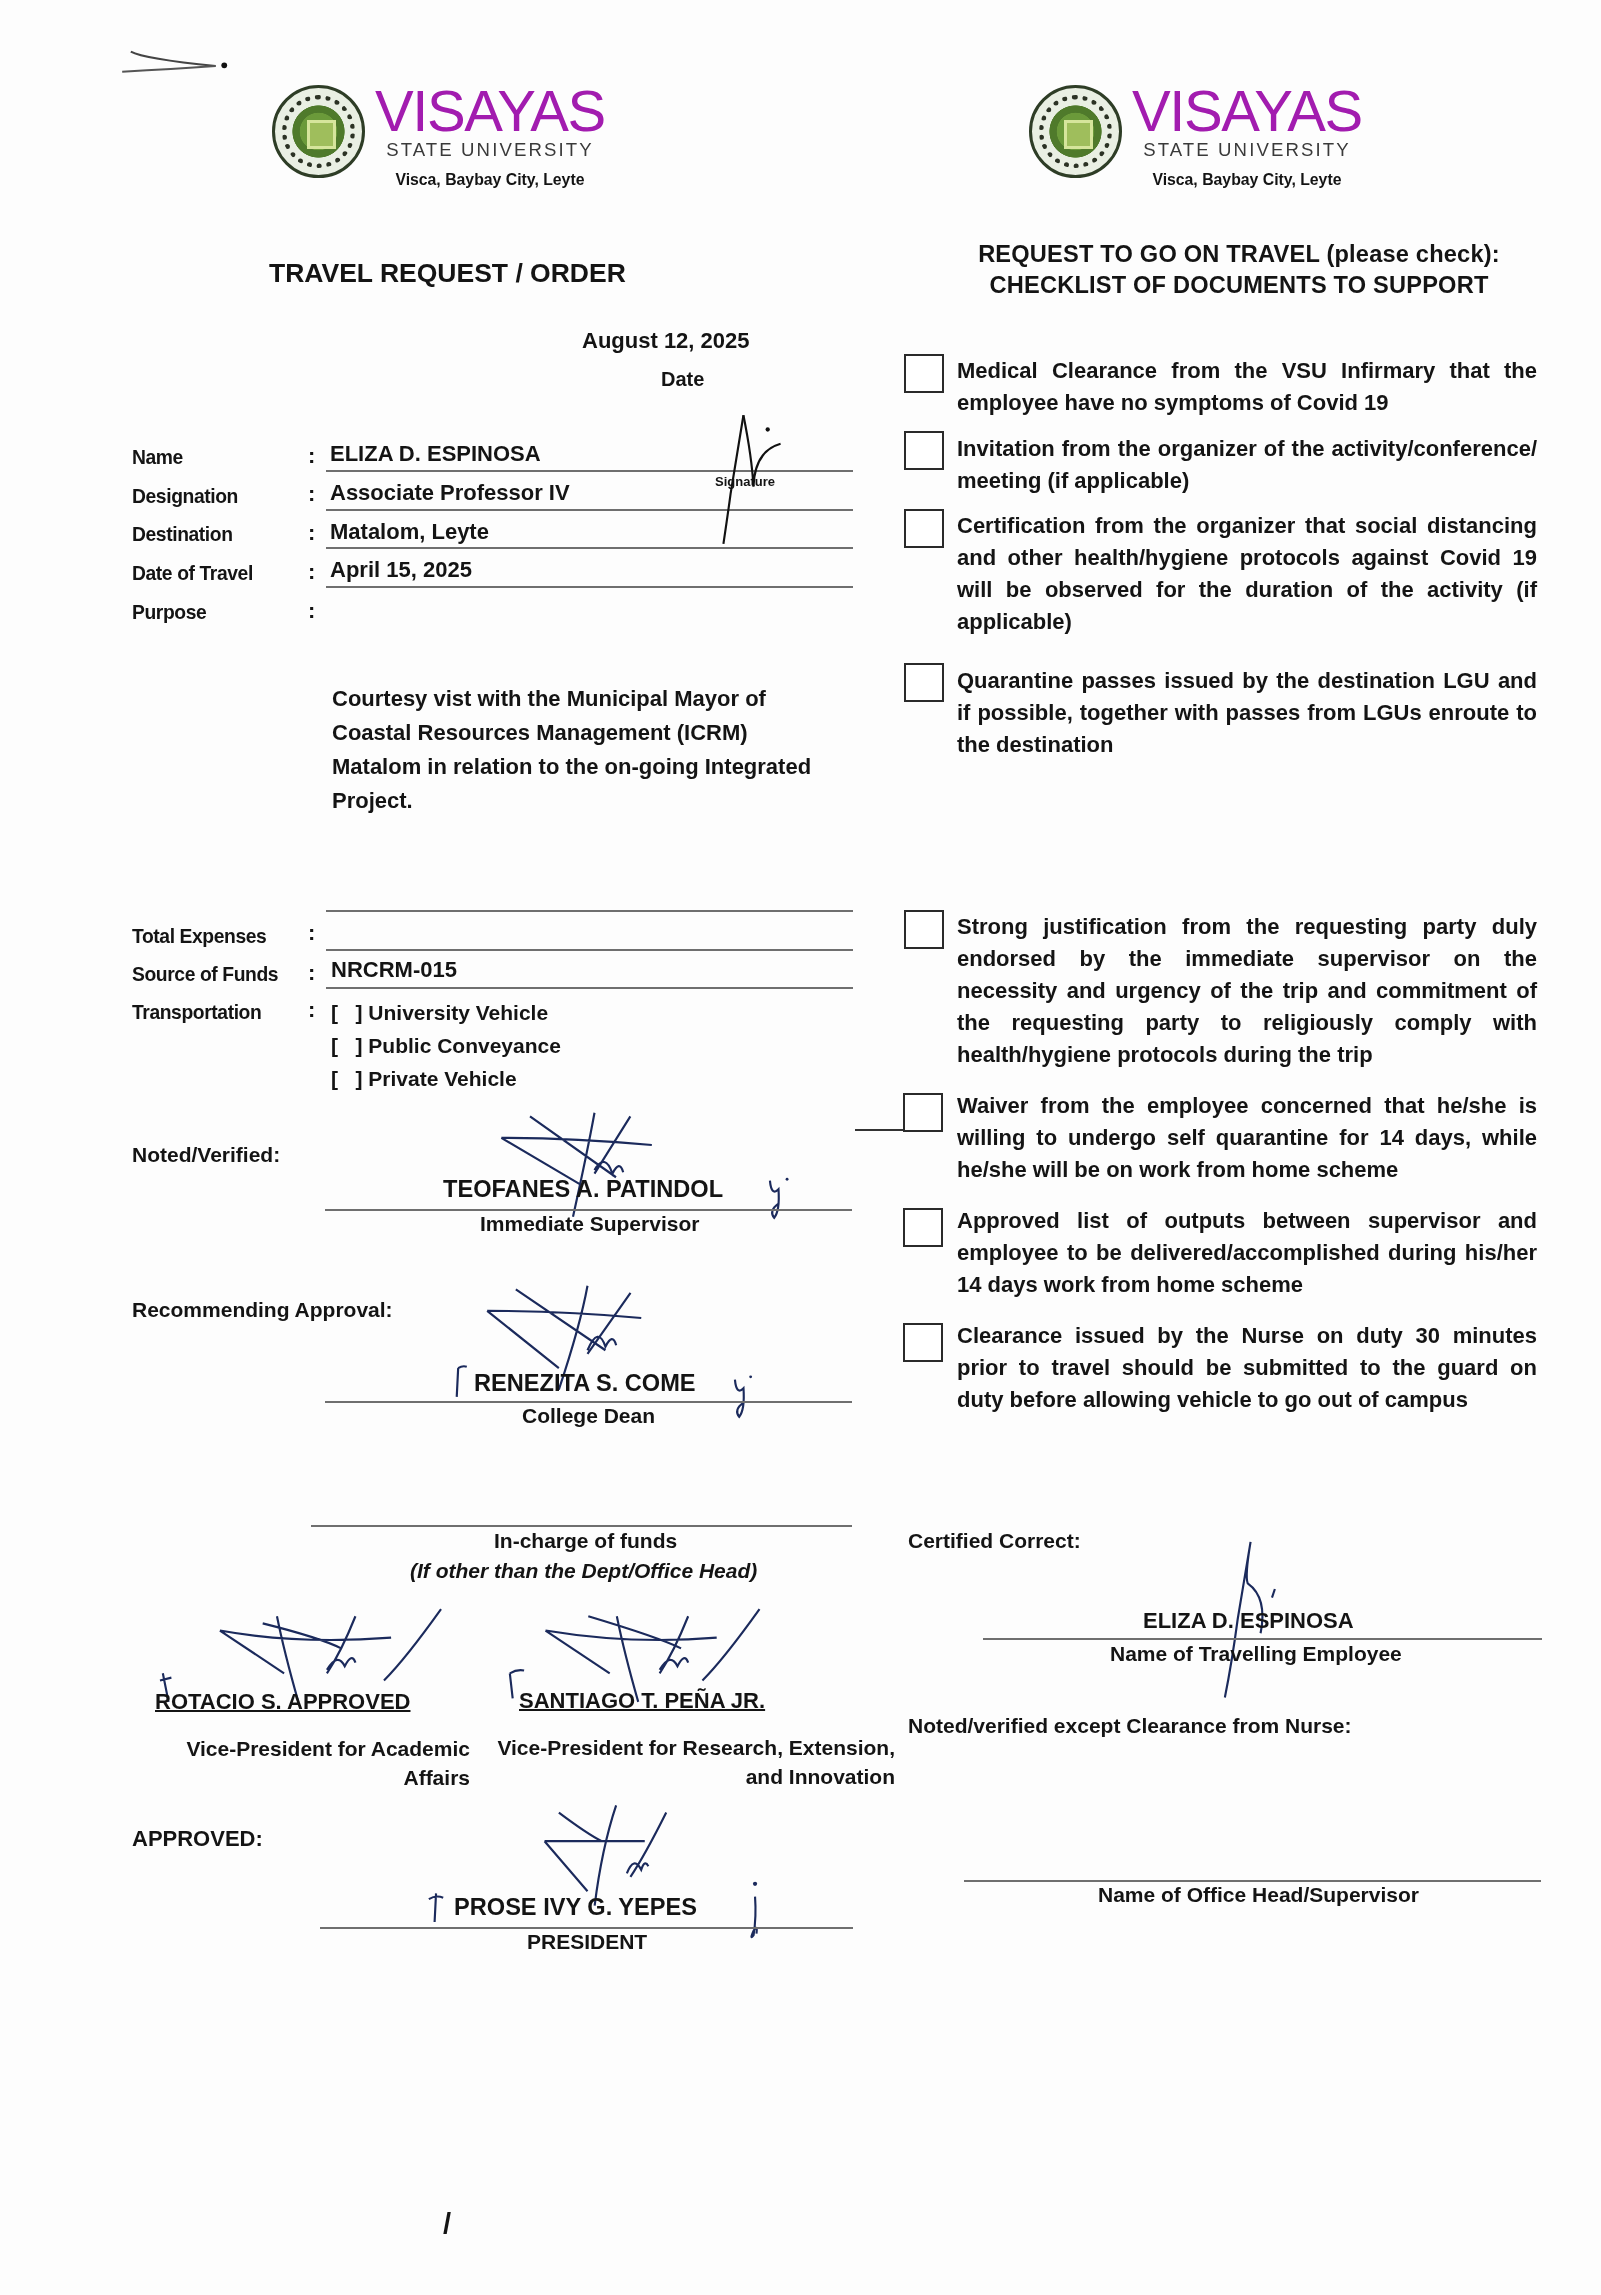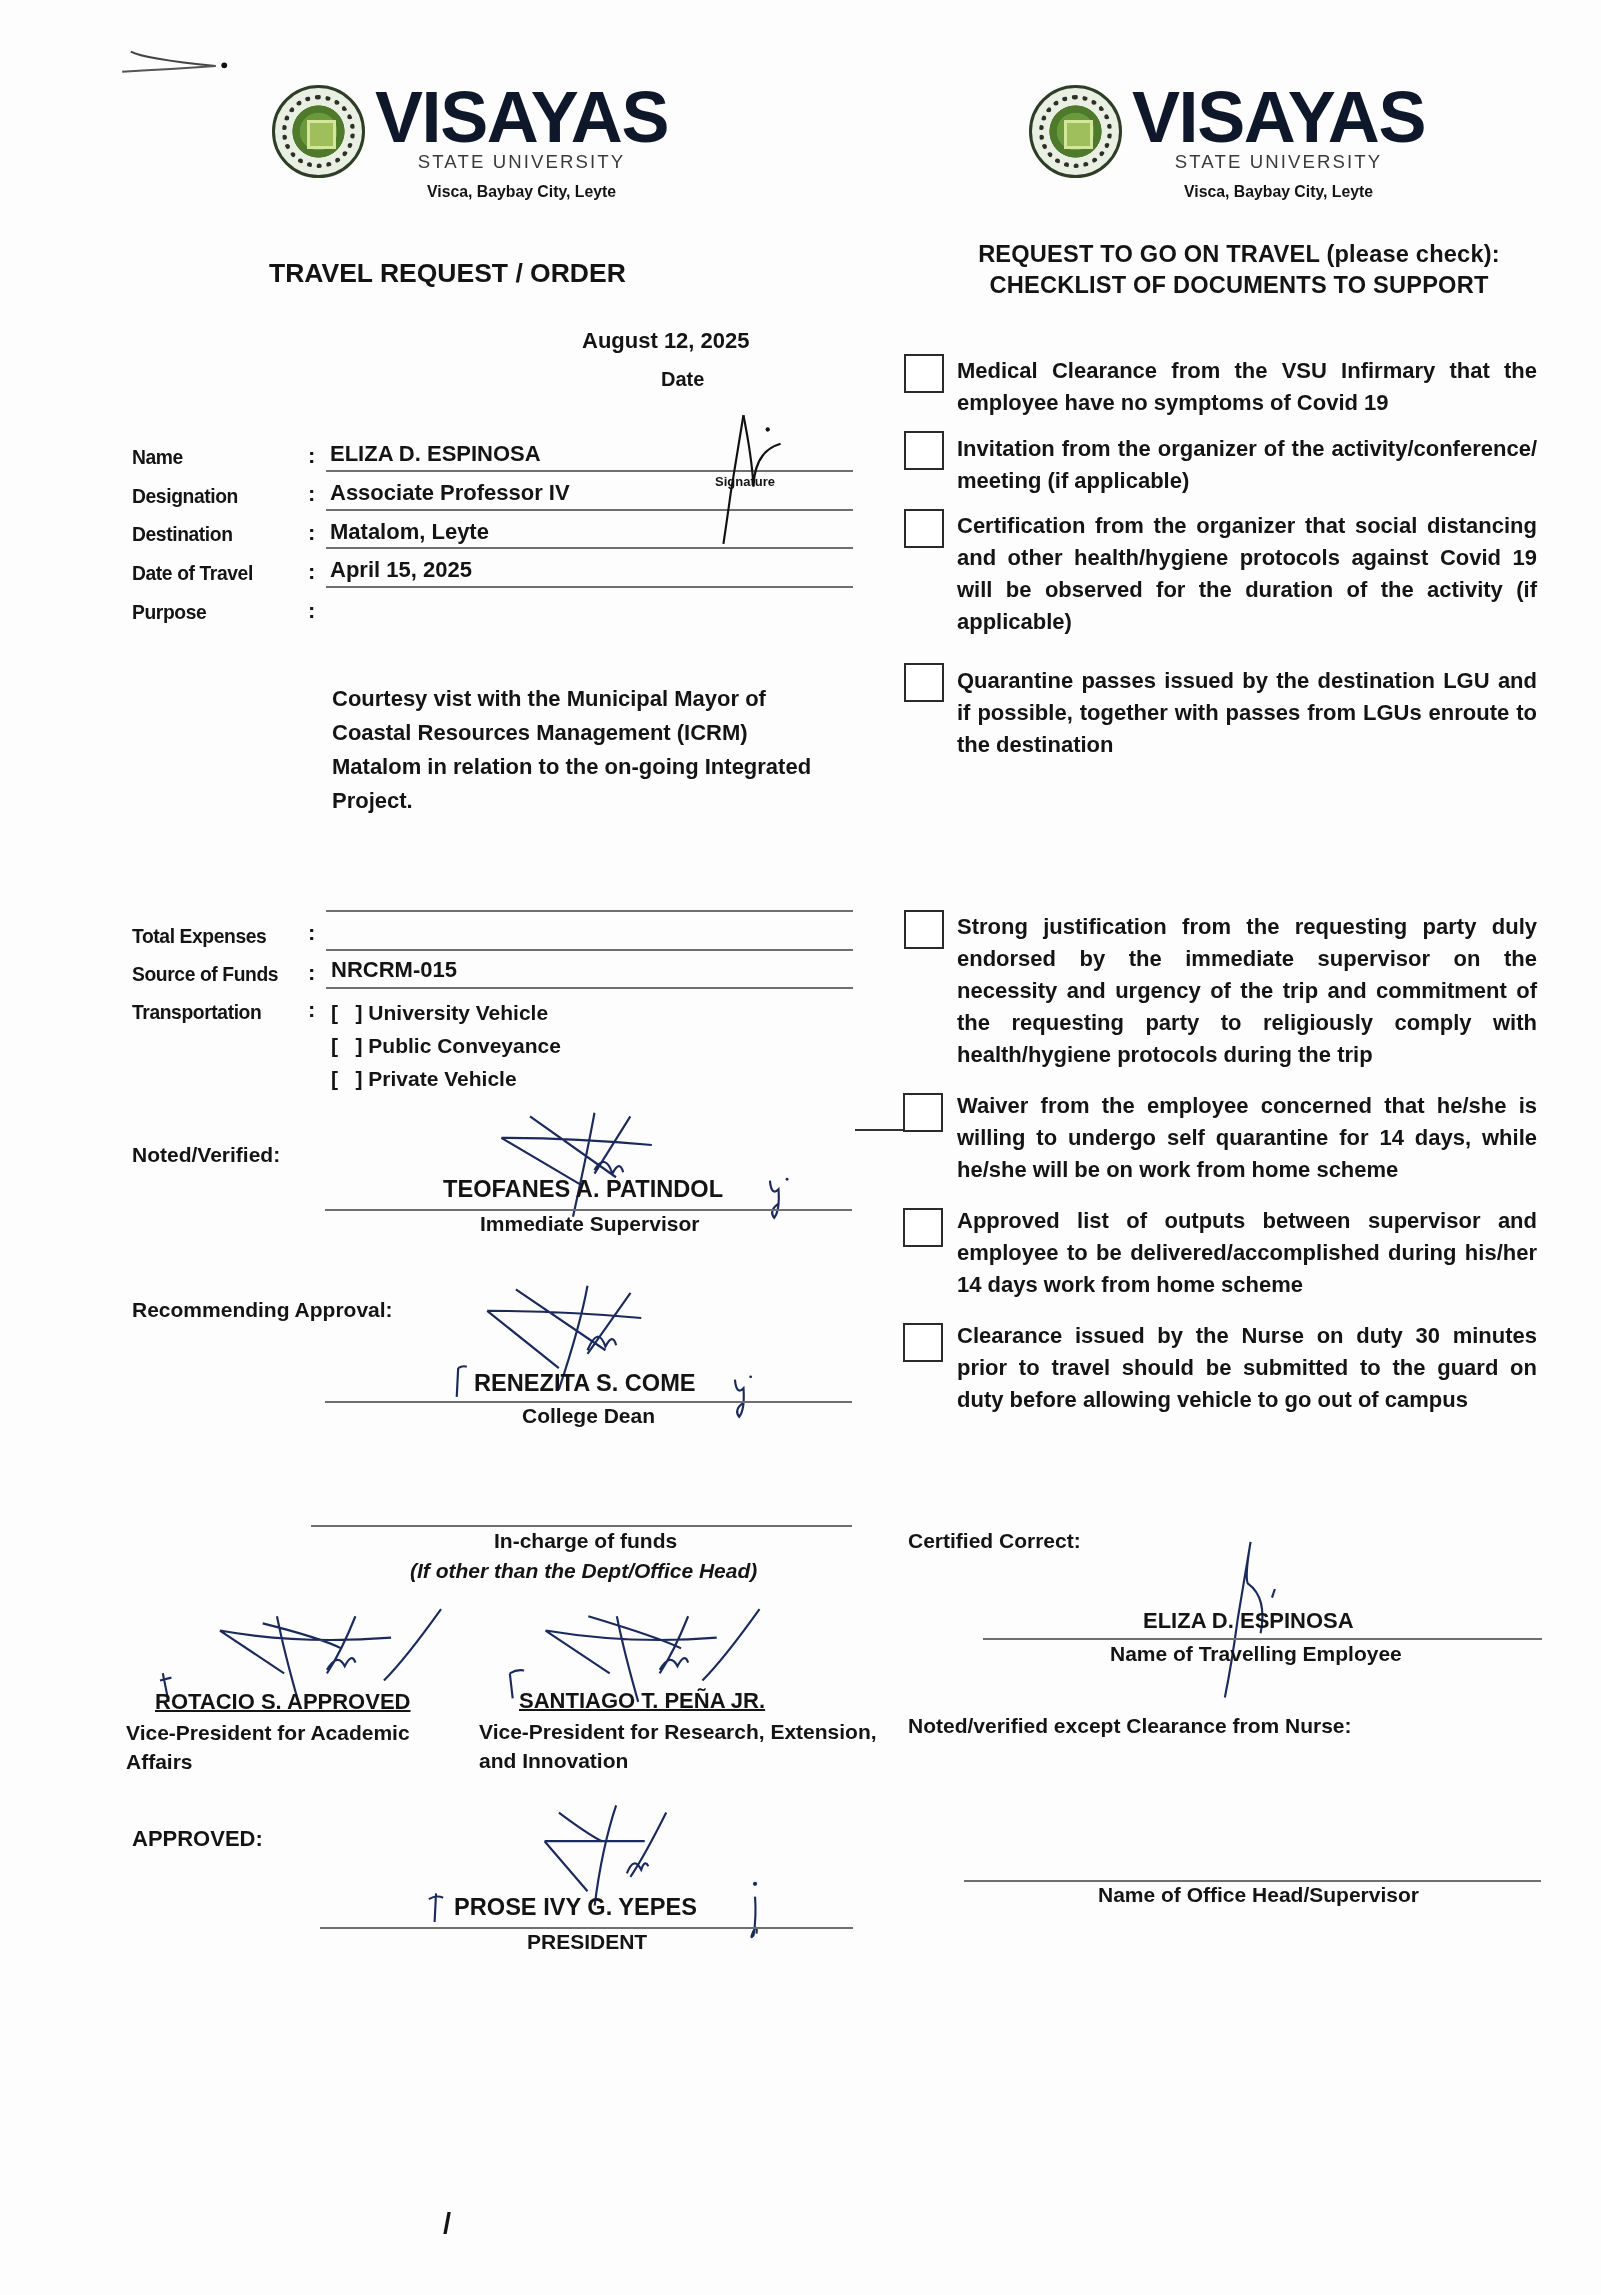--- a/index.html
+++ b/index.html
@@ -9,29 +9,29 @@
   .txt { font-size: 22px; line-height: 1.2; white-space: nowrap; }
   .bold { font-weight: bold; }
   .line { position: absolute; height: 2.1px; background: #6f6f6f; }
   .lbl { font-size: 19.3px; font-weight: bold; letter-spacing: -0.4px; }
   
   .logo { position: absolute; display: flex; align-items: flex-start; }
   .seal { width: 93px; height: 93px; border-radius: 50%; border: 3.6px solid #2e3d26; background: radial-gradient(circle, #6b9a3a 0 30%, #4f7a2b 31% 42%, #e9efe3 43% 100%); position: relative; }
   .seal::before { content: ""; position: absolute; left: 31.5px; top: 31.5px; width: 23px; height: 23px; border: 3.6px solid #d6e59c; background: #9fbe5c; }
   .seal::after { content: ""; position: absolute; inset: 7.2px; border-radius: 50%; border: 5px dotted #2b3224; }
   .wordmark { margin-left: 10px; display: flex; flex-direction: column; align-items: center; }
-  .vis { font-size: 72px; line-height: 0.9; color: #0f172a; letter-spacing: -1.4px; font-weight: bold; }
+  .vis { font-size: 58px; line-height: 0.9; color: #a21caf; letter-spacing: -1.4px; font-weight: normal; }
   .su { font-size: 18.6px; color: #3a3a3a; letter-spacing: 2.1px; margin-top: 1.4px; }
   .addr { font-size: 15.8px; font-weight: bold; margin-top: 10px; }
   .title { font-size: 26.5px; font-weight: bold; }
   .chk-title { font-size: 23.6px; font-weight: bold; text-align: center; line-height: 1.3; letter-spacing: 0.2px; }
   .cbox { position: absolute; width: 40px; height: 39px; border: 2.1px solid #2a2a2a; background: #fff; }
   .item { position: absolute; left: 957px; width: 580px; font-size: 22px; font-weight: bold; line-height: 32px; text-align: justify; text-align-last: left; }
   .sig { position: absolute; }
-  .center { text-align: left; }
+  .center { text-align: right; margin-top: 16px; }
 </style>
 </head>
 <body>
 
 <svg class="abs" style="left:115px;top:43px" width="115" height="36" viewBox="0 0 160 50">
   <path d="M22 12 Q40 22 140 32" stroke="#444" stroke-width="3" fill="none"></path>
   <path d="M10 40 Q80 36 140 32" stroke="#555" stroke-width="3" fill="none"></path>
   <circle cx="152" cy="31" r="4" fill="#111"></circle>
 </svg>
 

